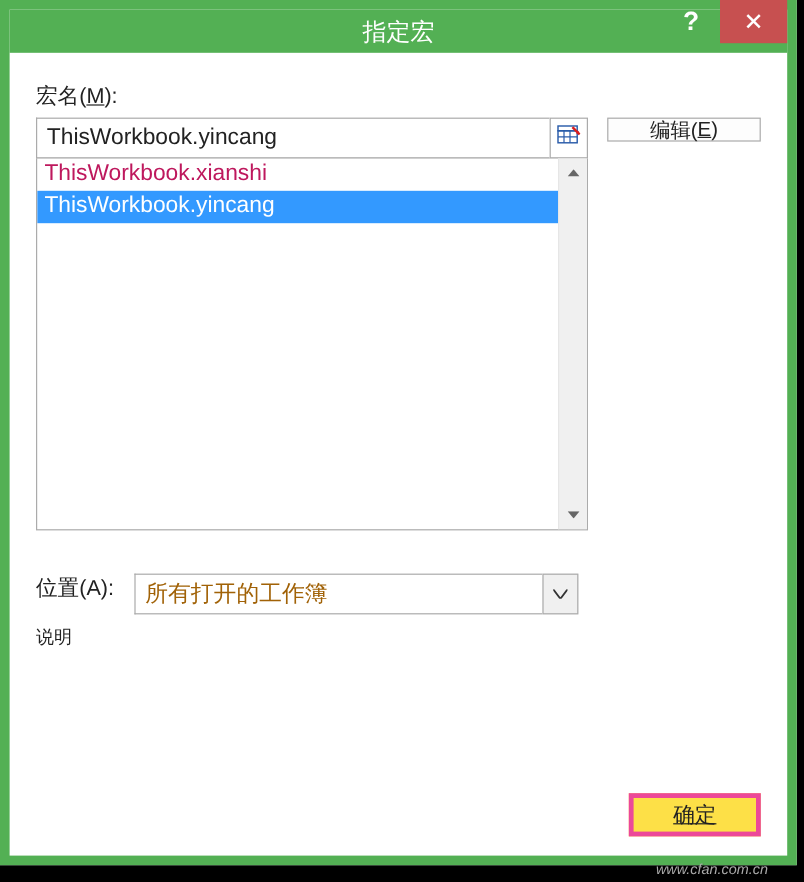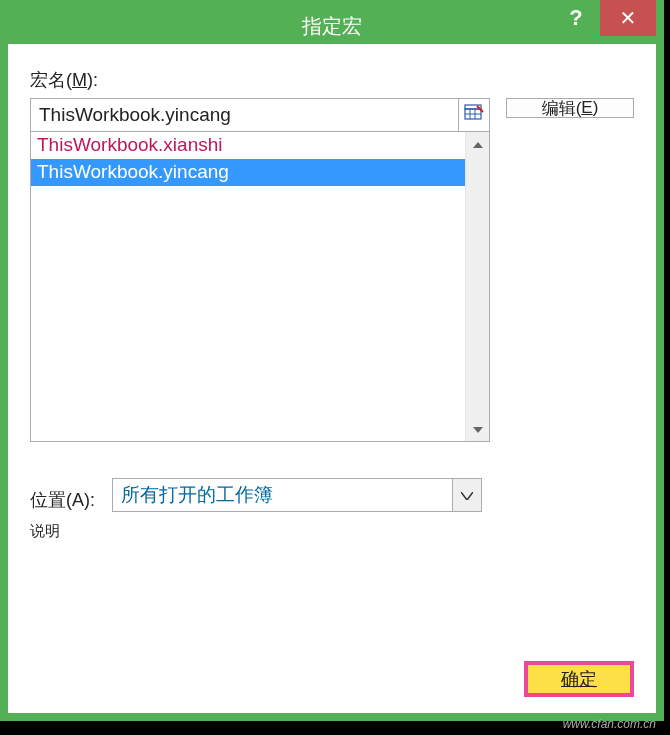--- a/index.html
+++ b/index.html
@@ -182,41 +182,41 @@
     }
     .btn + .btn {
       margin-top: 18px;
     }
     .btn.disabled {
       color: #a3a3a3;
       cursor: default;
     }
     .location-row {
       display: flex;
-      align-items: flex-end;
+      align-items: flex-start;
       margin-top: 36px;
     }
     .location-label {
       font-size: 18px;
       color: #222;
       width: 82px;
     }
     .select-wrap {
       flex: 1;
       display: flex;
       max-width: 370px;
     }
     .select-input {
       flex: 1;
       height: 34px;
       border: 1px solid #ababab;
       border-right: none;
       font-size: 19px;
       padding: 0 8px;
-      color: #0369a1;
+      color: #a16207;
       background: #fff;
       display: flex;
       align-items: center;
     }
     .select-btn {
       width: 30px;
       height: 34px;
       border: 1px solid #ababab;
       background: #f0f0f0;
       display: flex;
@@ -249,21 +249,21 @@
       color: #222;
       cursor: pointer;
       display: flex;
       align-items: center;
       justify-content: center;
       font-family: inherit;
       text-decoration: underline;
     }
     .watermark {
       position: absolute;
-      right: 14px;
+      right: 30px;
       bottom: 4px;
       color: #aaa;
       font-size: 12px;
       font-style: italic;
       text-shadow: 1px 1px 1px rgba(0,0,0,0.4);
       margin-top: 40px;
     }
   </style>
 </head>
 <body>

